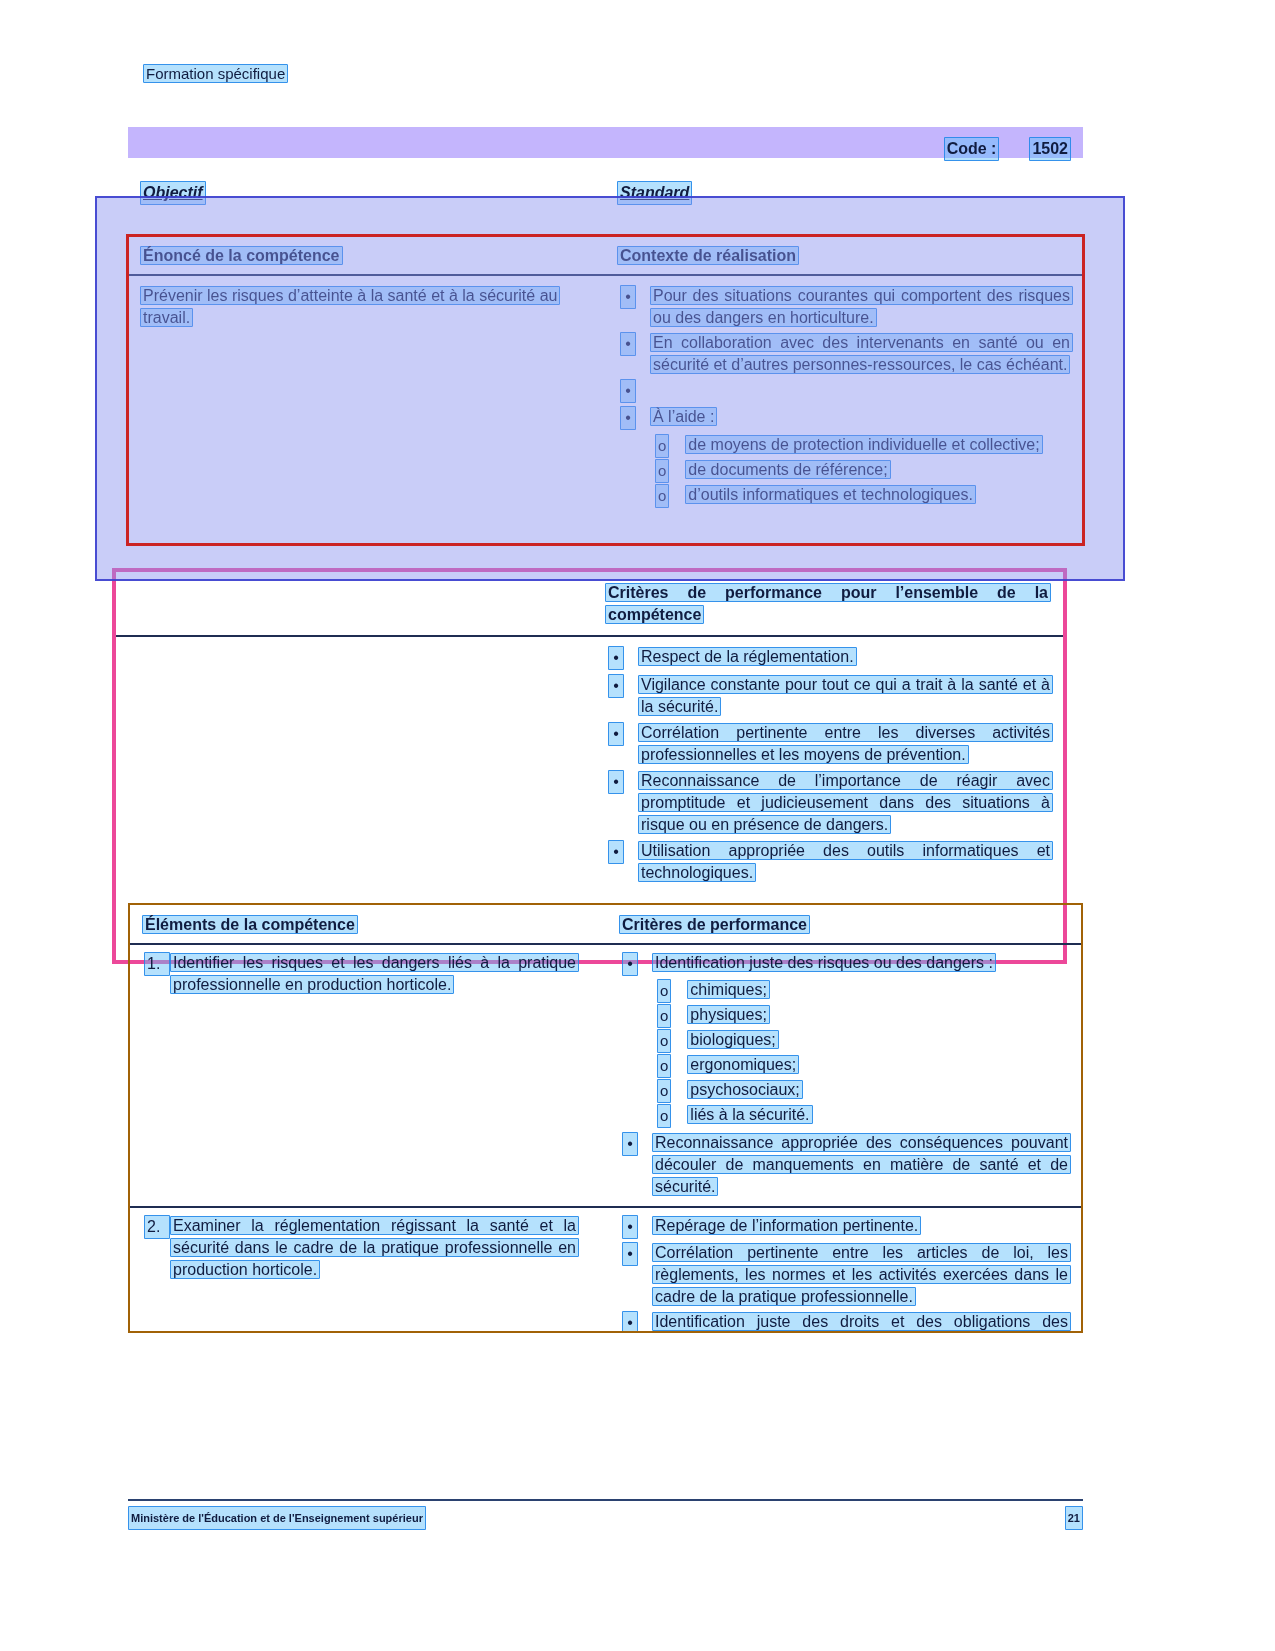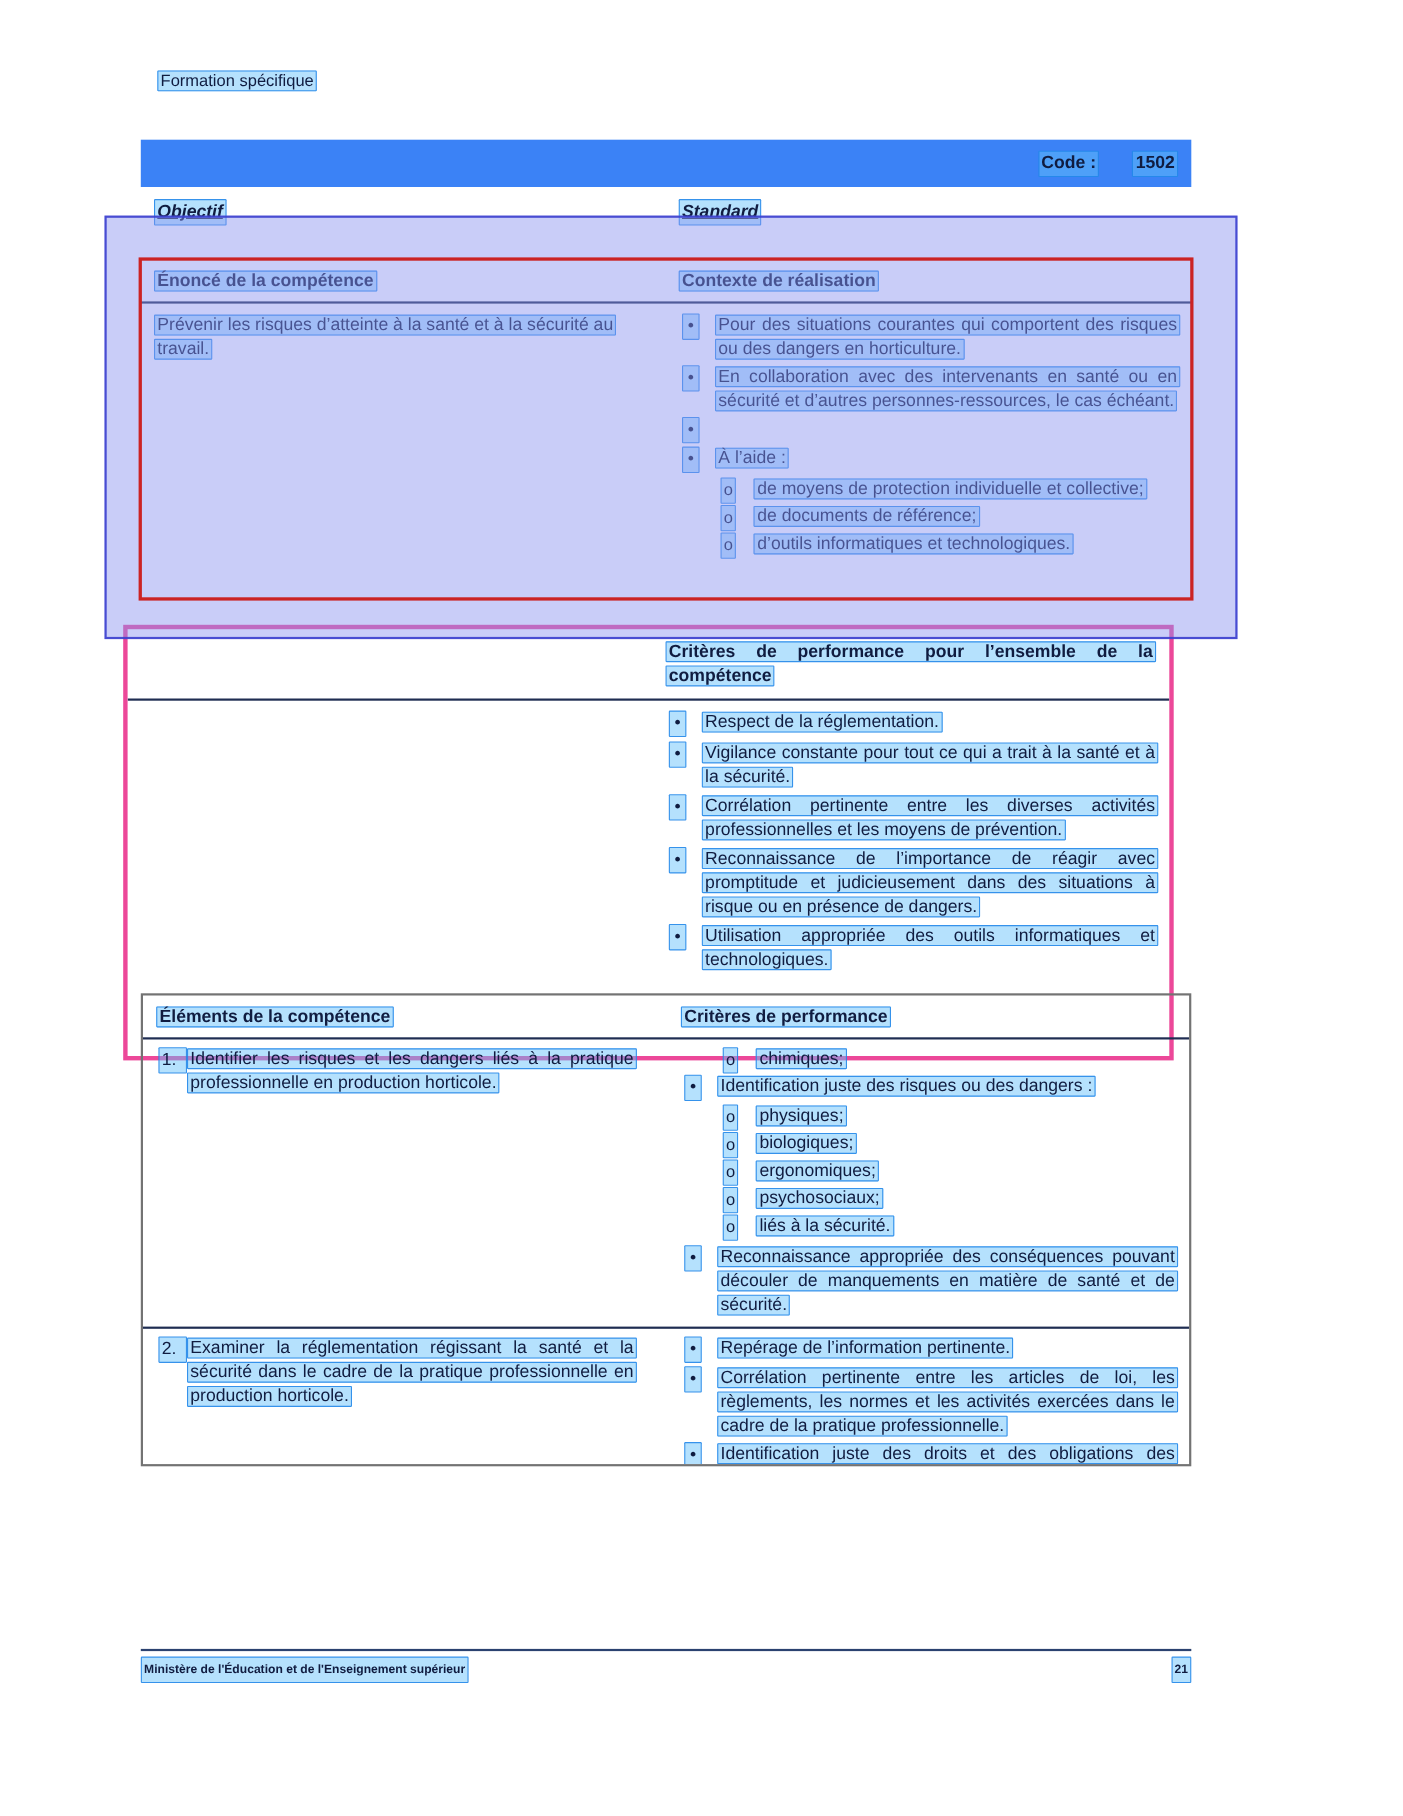--- a/index.html
+++ b/index.html
@@ -23,21 +23,21 @@
     box-decoration-break:clone;
   }
   .b { font-weight:bold; }
   .i { font-style:italic; }
   .u { text-decoration:underline; }
 
   .abs { position:absolute; }
 
   .section-label { left:143px; top:63px; font-size:15px; }
 
-  .header-bar { left:128px; top:127px; width:955px; height:43px; background:#3b82f6; }
+  .header-bar { left:128px; top:127px; width:955px; height:31px; background:#c4b5fd; }
   .code-wrap { position:absolute; right:12px; top:10px; display:flex; gap:30px; font-weight:bold; }
 
   .objstd { left:128px; top:181px; width:955px; height:24px; }
   .obj { position:absolute; left:12px; }
   .std { position:absolute; left:489px; }
 
   
   .overlay {
     left:95px; top:196px; width:1030px; height:385px;
     background:rgba(138,145,240,0.46);
@@ -46,21 +46,21 @@
   }
   
   .redframe {
     left:126px; top:234px; width:959px; height:312px;
     border:3px solid #cb2323; z-index:6; pointer-events:none;
   }
 
   
   .t1 { left:128px; top:236px; width:955px; height:308px; overflow:hidden; }
   .t2 { left:112px; top:568px; width:955px; height:396px; border:4px solid #ec4899; overflow:hidden; }
-  .t3 { left:128px; top:903px; width:955px; height:430px; border:2px solid #737373; overflow:hidden; }
+  .t3 { left:128px; top:903px; width:955px; height:430px; border:2px solid #a16207; overflow:hidden; }
 
   .thead { display:flex; padding:9px 0 7px; border-bottom:2px solid #1f2d52; font-weight:bold; }
   .cl { width:489px; padding-left:12px; }
   .cr { flex:1; padding-right:10px; }
 
   .tbody { display:flex; padding-top:9px; }
   .stmt-cell { width:489px; padding-left:12px; padding-right:30px; }
   .ctx-cell { flex:1; padding-right:10px; }
 
   
@@ -203,27 +203,27 @@
         <span class="hl">Critères de performance</span>
       </div>
     </div>
 
     <div class="t3row first">
       <div class="el-left">
         <span class="num hl">1.</span>
         <div class="txt just"><span class="hl">Identifier les risques et les dangers liés à la pratique professionnelle en production horticole.</span></div>
       </div>
       <div class="el-right">
+        <div class="bullet-row">
+          <span class="marker dot hl"></span>
+          <div class="txt just"><span class="hl">Identification juste des risques ou des dangers :</span></div>
+        </div>
         <div class="bullet-row sub">
           <span class="marker circ hl"></span>
           <div class="txt"><span class="hl">chimiques;</span></div>
-        </div>
-        <div class="bullet-row">
-          <span class="marker dot hl"></span>
-          <div class="txt just"><span class="hl">Identification juste des risques ou des dangers :</span></div>
         </div>
         <div class="bullet-row sub">
           <span class="marker circ hl"></span>
           <div class="txt"><span class="hl">physiques;</span></div>
         </div>
         <div class="bullet-row sub">
           <span class="marker circ hl"></span>
           <div class="txt"><span class="hl">biologiques;</span></div>
         </div>
         <div class="bullet-row sub">

